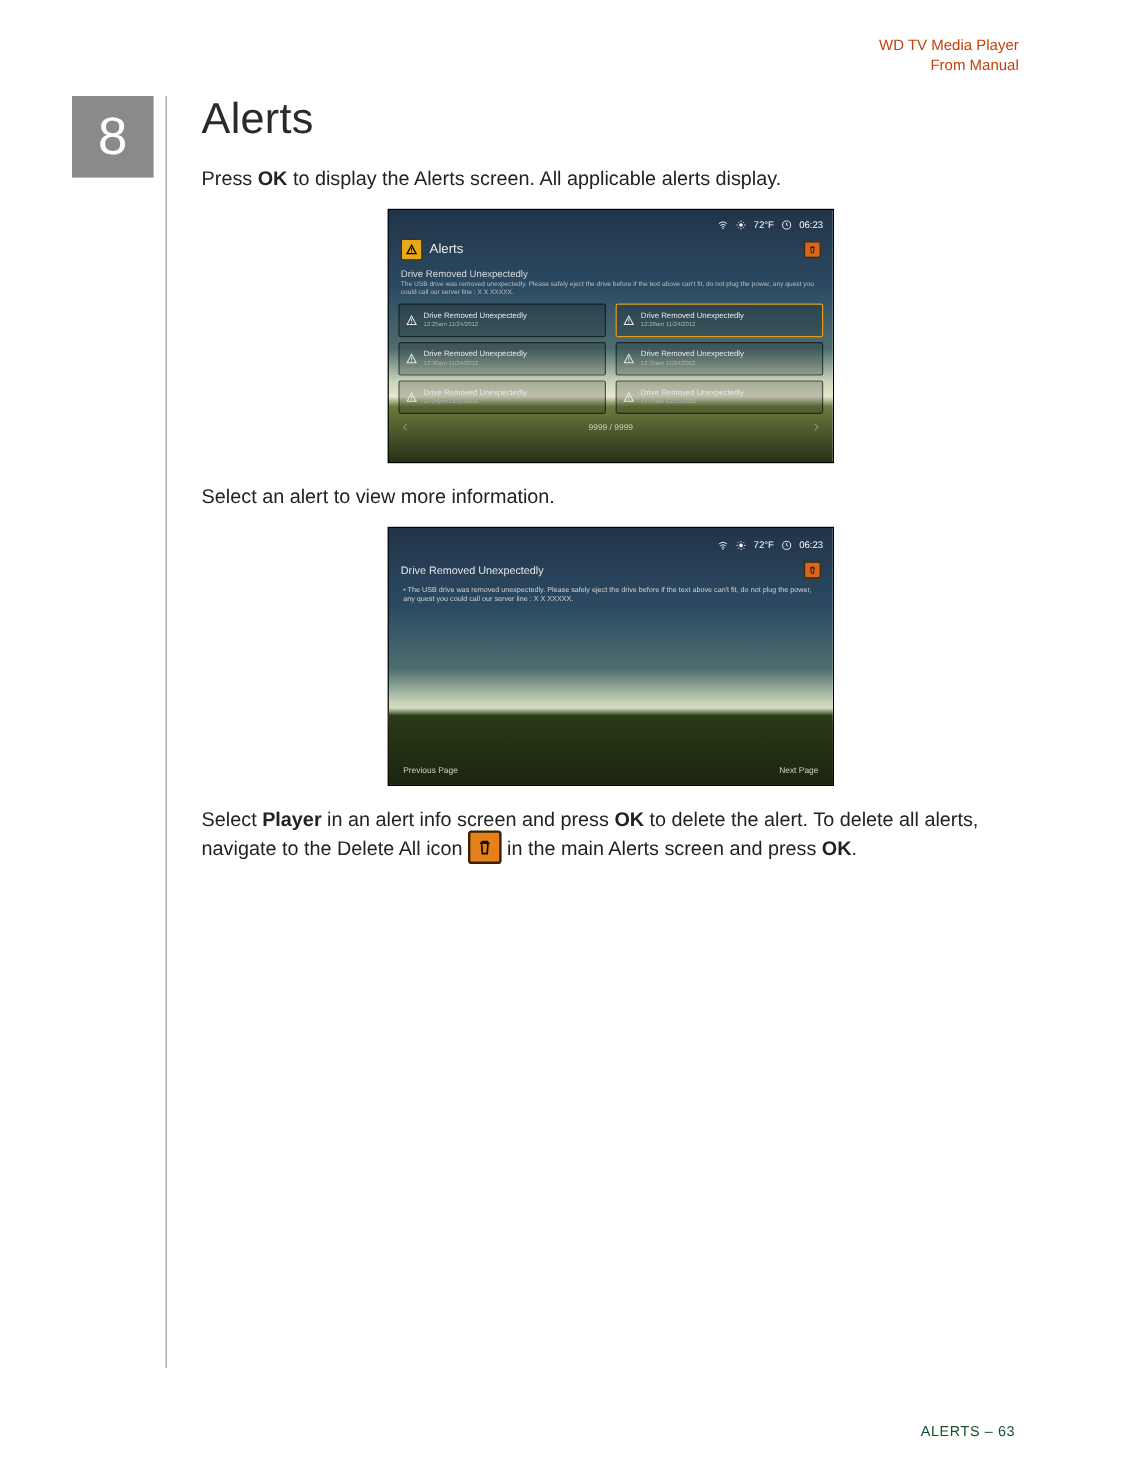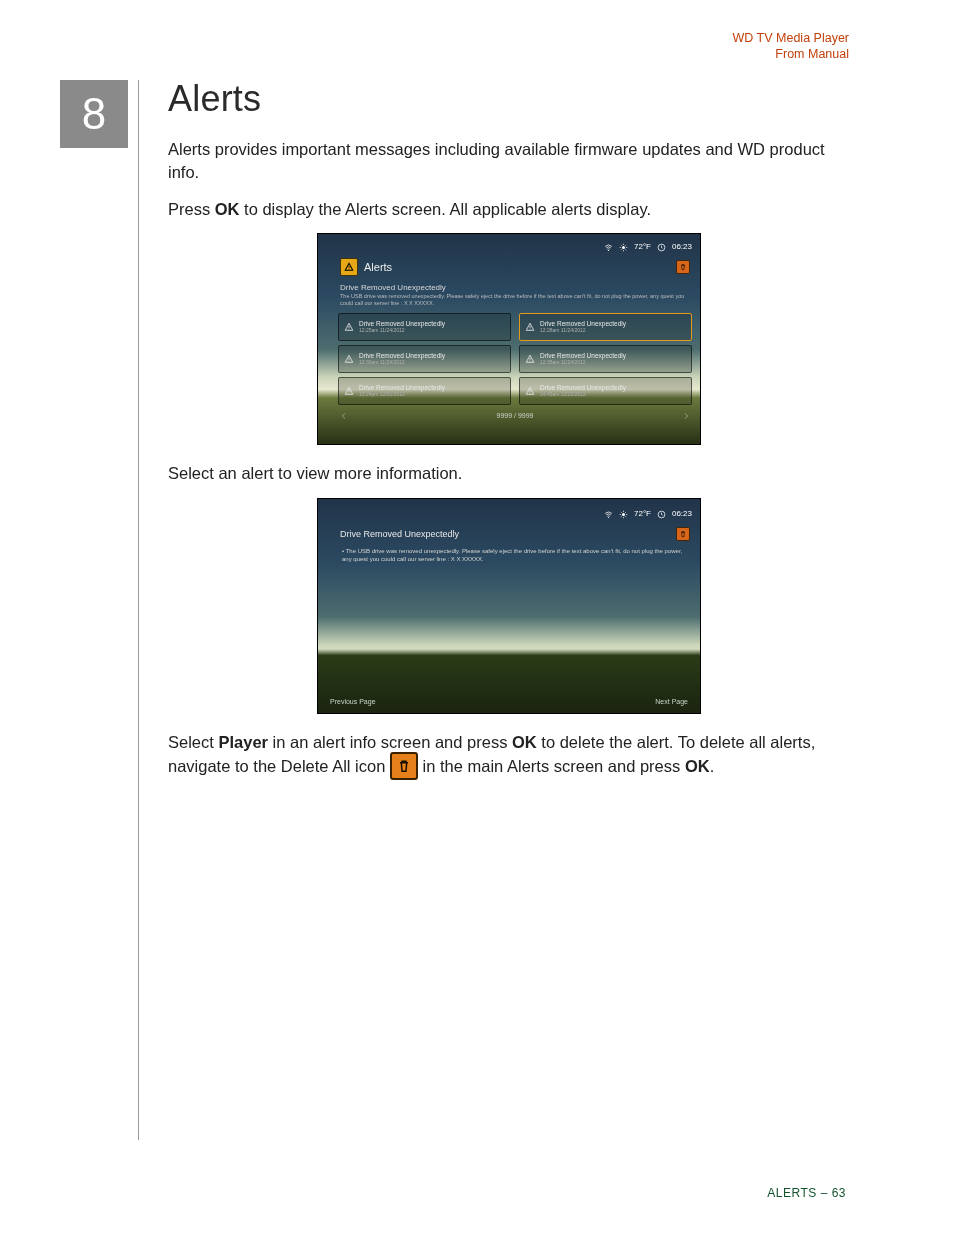--- a/index.html
+++ b/index.html
@@ -97,21 +97,20 @@
   .delete-badge svg { width: 16px; height: 16px; }
 
   
   .screenshot {
     margin: 8px auto 18px auto;
     width: 370px;
     position: relative;
     font-size: 7px;
     color: #ddd;
     box-shadow: 0 0 0 1px #000;
-    padding-left: 12px;
   }
   .ss-sky {
     background: linear-gradient(to bottom, #213449 0%, #2b4a62 30%, #4d6d6f 55%, #c9d4b8 68%, #e8e8cf 74%, #6b7a3e 78%, #283015 100%);
   }
 
   .ss1 { height: 210px; }
   .ss2 { height: 214px; }
 
   .ss-top {
     display: flex;
@@ -211,21 +210,20 @@
   <div>WD TV Media Player</div>
   <div>From Manual</div>
 </div>
 
 <div class="chapter-box">8</div>
 <div class="divider"></div>
 
 <div class="content">
   <h1 class="title">Alerts</h1>
 
-  <p class="body">Alerts provides important messages including available firmware updates and WD product info.</p>
 
 
   <p class="body">
     <span>Press </span><span class="bold">OK</span><span> to display the Alerts screen. All applicable alerts display.</span>
   </p>
 
   <div class="screenshot ss1 ss-sky">
     <div class="ss-top">
       <svg class="wifi" viewBox="0 0 24 24">
             <path d="M3 9a14 14 0 0 1 18 0M6 13a9 9 0 0 1 12 0M9 17a4 4 0 0 1 6 0" fill="none" stroke="#fff" stroke-width="2"></path>

